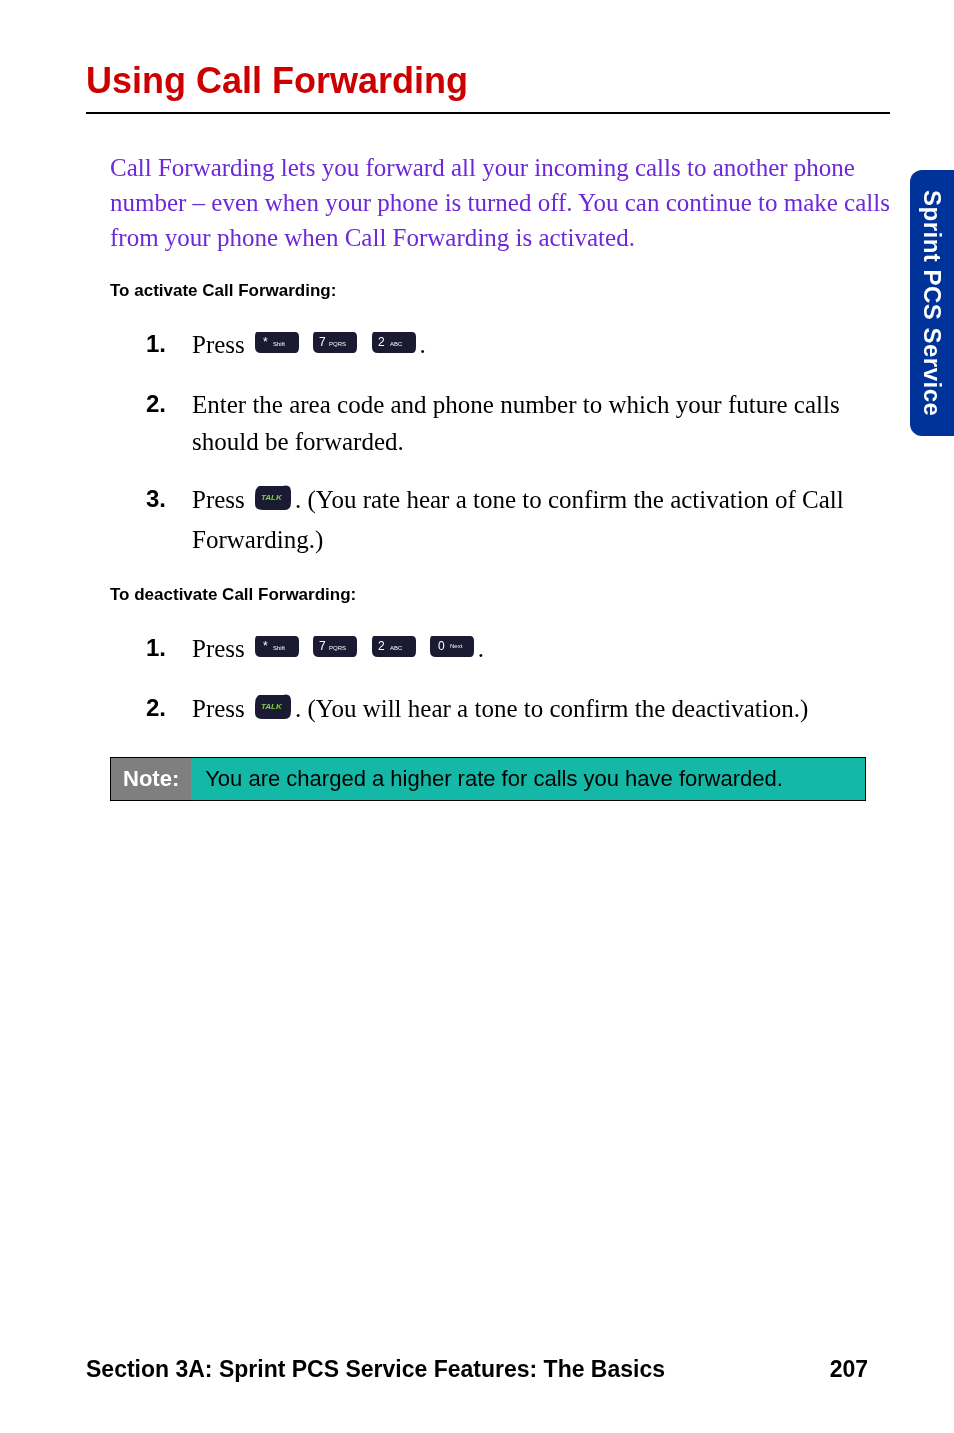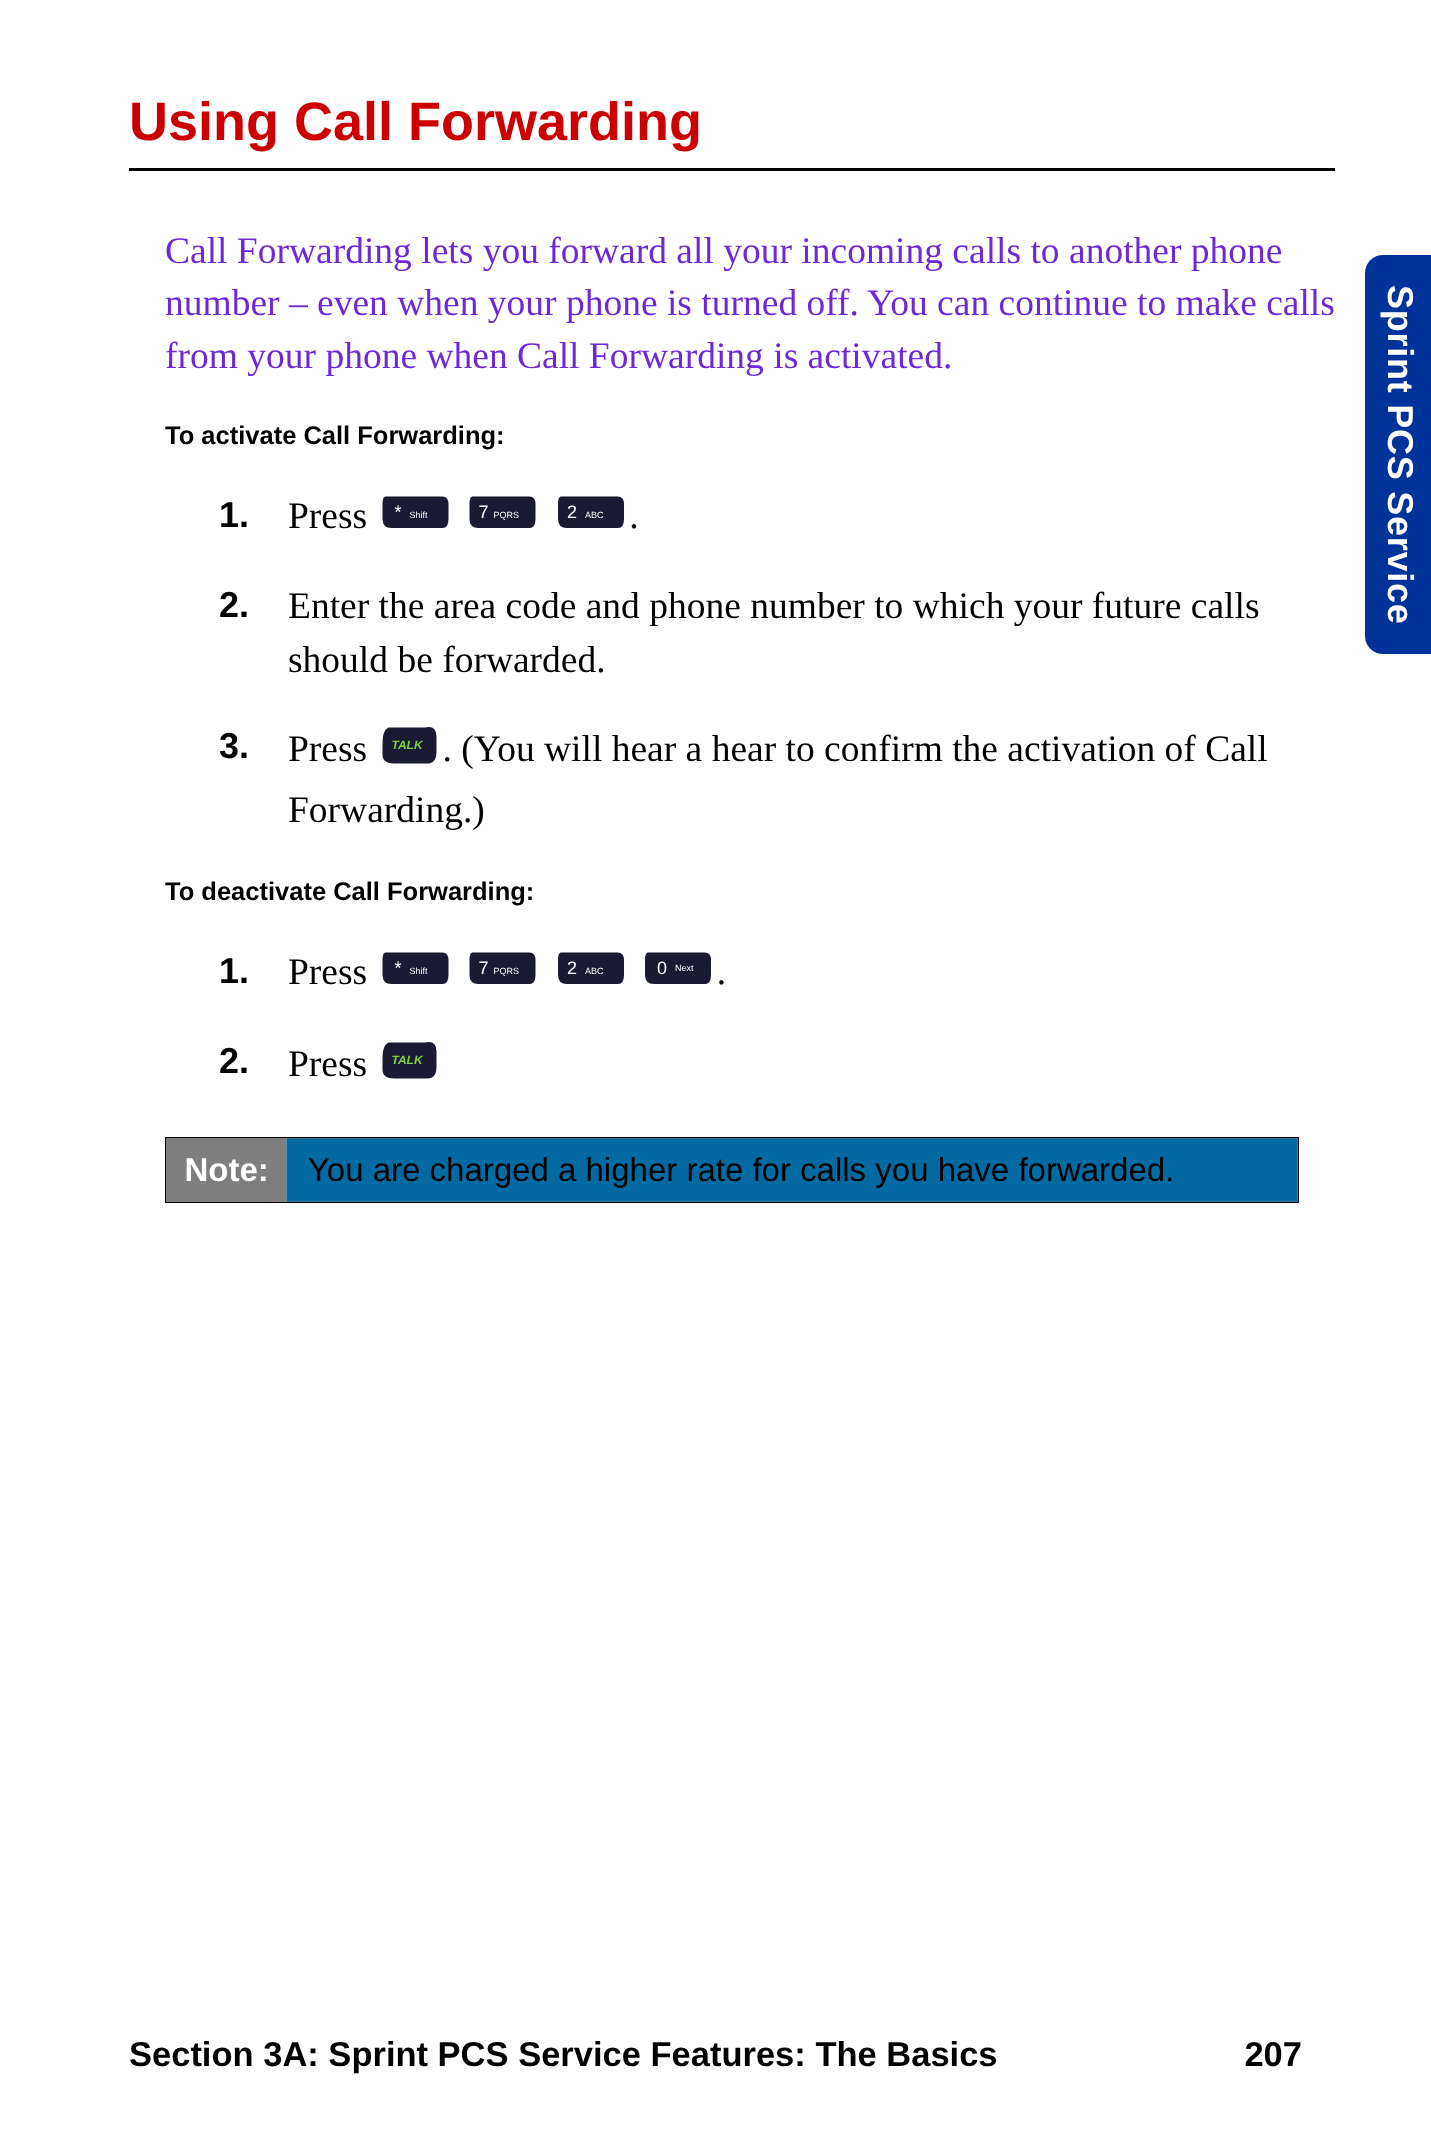--- a/index.html
+++ b/index.html
@@ -76,21 +76,21 @@
     background: #7f7f7f;
     color: #fff;
     font-family: Arial, Helvetica, sans-serif;
     font-weight: bold;
     font-size: 22px;
     padding: 8px 12px;
     display: flex;
     align-items: center;
   }
   .note-text {
-    background: #0369a1;
+    background: #14b8a6;
     font-family: Arial, Helvetica, sans-serif;
     font-size: 22px;
     padding: 8px 14px;
     flex: 1;
     display: flex;
     align-items: center;
   }
   .side-tab {
     position: absolute;
     right: 0;
@@ -163,21 +163,21 @@
       <span>Enter the area code and phone number to which your future calls should be forwarded.</span>
     </li>
     <li>
       <span class="step-num">3.</span>
       <span>Press </span>
       <span class="key-icon">
         <svg width="40" height="30" viewBox="0 0 40 30">
             <path d="M6 4 Q2 6 2 14 L2 22 Q2 28 10 28 L32 28 Q38 28 38 20 L38 10 Q38 2 30 4 Z" fill="#1a1a33"></path>
             <text x="8" y="18" font-size="8" fill="#7fcf3f" font-family="Arial" font-style="italic" font-weight="bold">TALK</text>
           </svg>
-      </span><span>. (You will hear a hear to confirm the activation of Call Forwarding.)</span>
+      </span><span>. (You rate hear a tone to confirm the activation of Call Forwarding.)</span>
     </li>
   </ol>
 
   <p class="sub-heading">To deactivate Call Forwarding:</p>
 
   <ol class="steps">
     <li>
       <span class="step-num">1.</span>
       <span>Press </span>
       <span class="key-icon">
@@ -210,21 +210,21 @@
       </span><span>.</span>
     </li>
     <li>
       <span class="step-num">2.</span>
       <span>Press </span>
       <span class="key-icon">
         <svg width="40" height="30" viewBox="0 0 40 30">
             <path d="M6 4 Q2 6 2 14 L2 22 Q2 28 10 28 L32 28 Q38 28 38 20 L38 10 Q38 2 30 4 Z" fill="#1a1a33"></path>
             <text x="8" y="18" font-size="8" fill="#7fcf3f" font-family="Arial" font-style="italic" font-weight="bold">TALK</text>
           </svg>
-      </span>
+      </span><span>. (You will hear a tone to confirm the deactivation.)</span>
     </li>
   </ol>
 
   <div class="note-box">
     <div class="note-label">Note:</div>
     <div class="note-text">You are charged a higher rate for calls you have forwarded.</div>
   </div>
 </div>
 
 <div class="footer">

